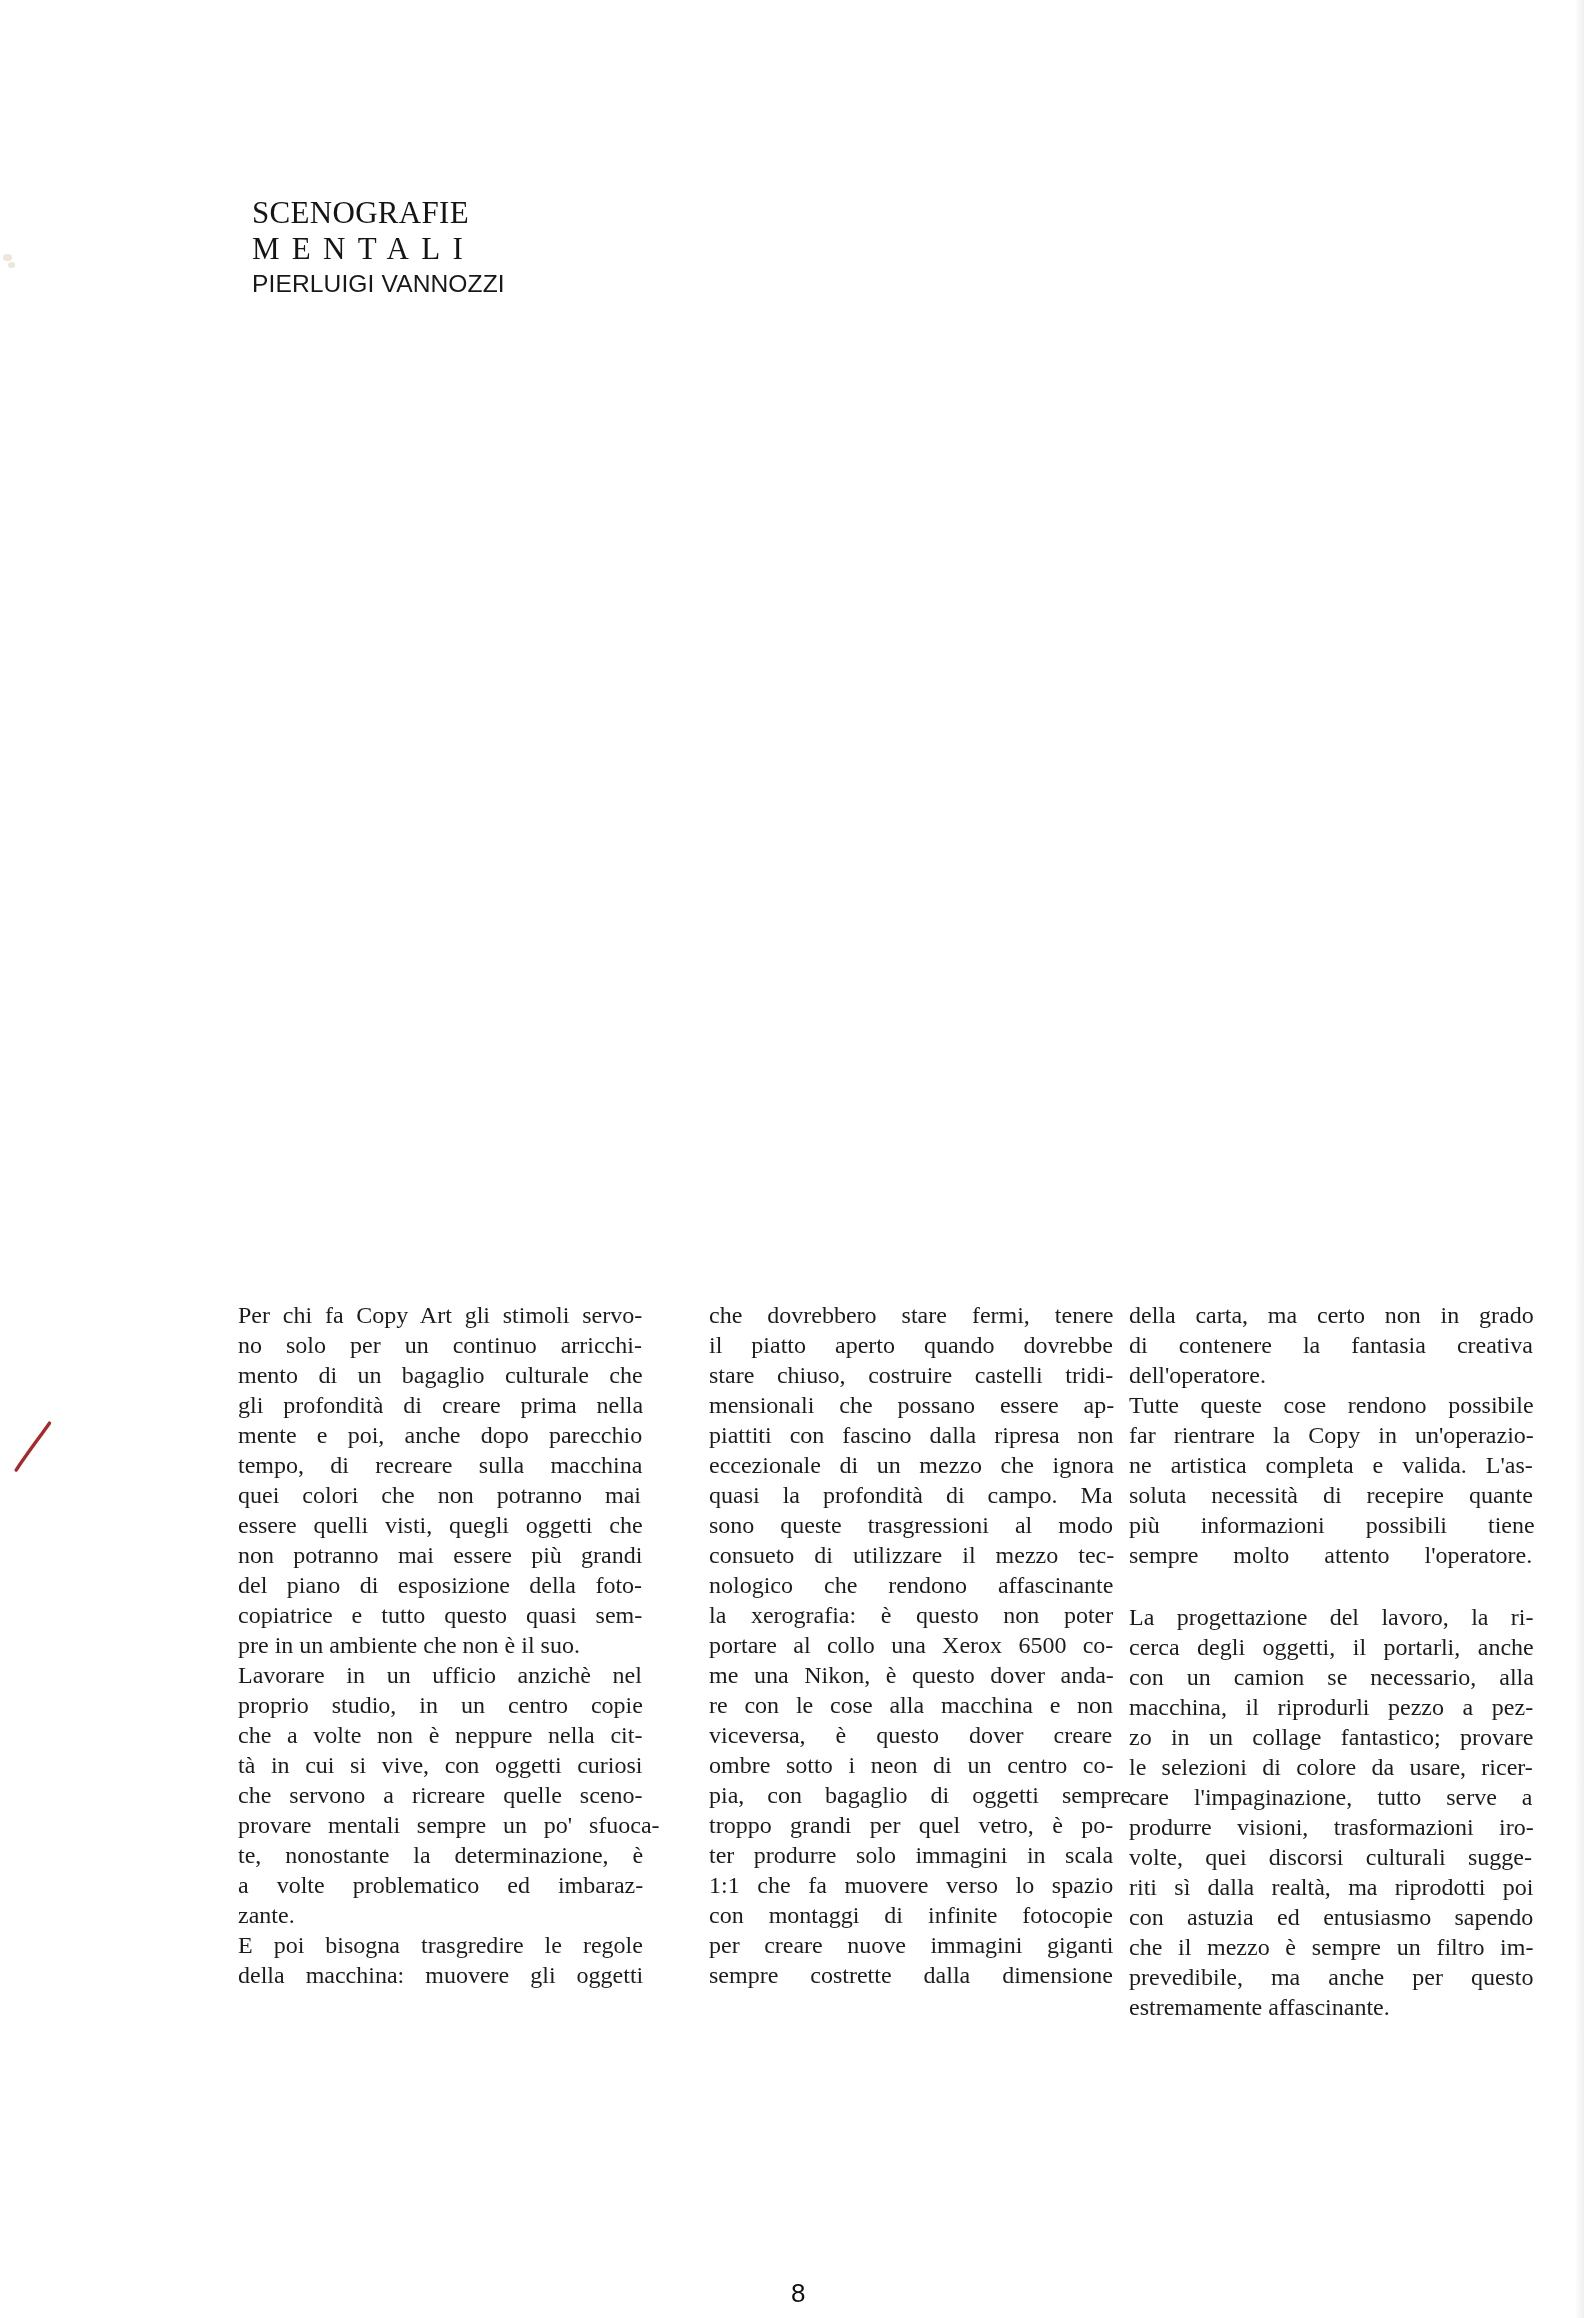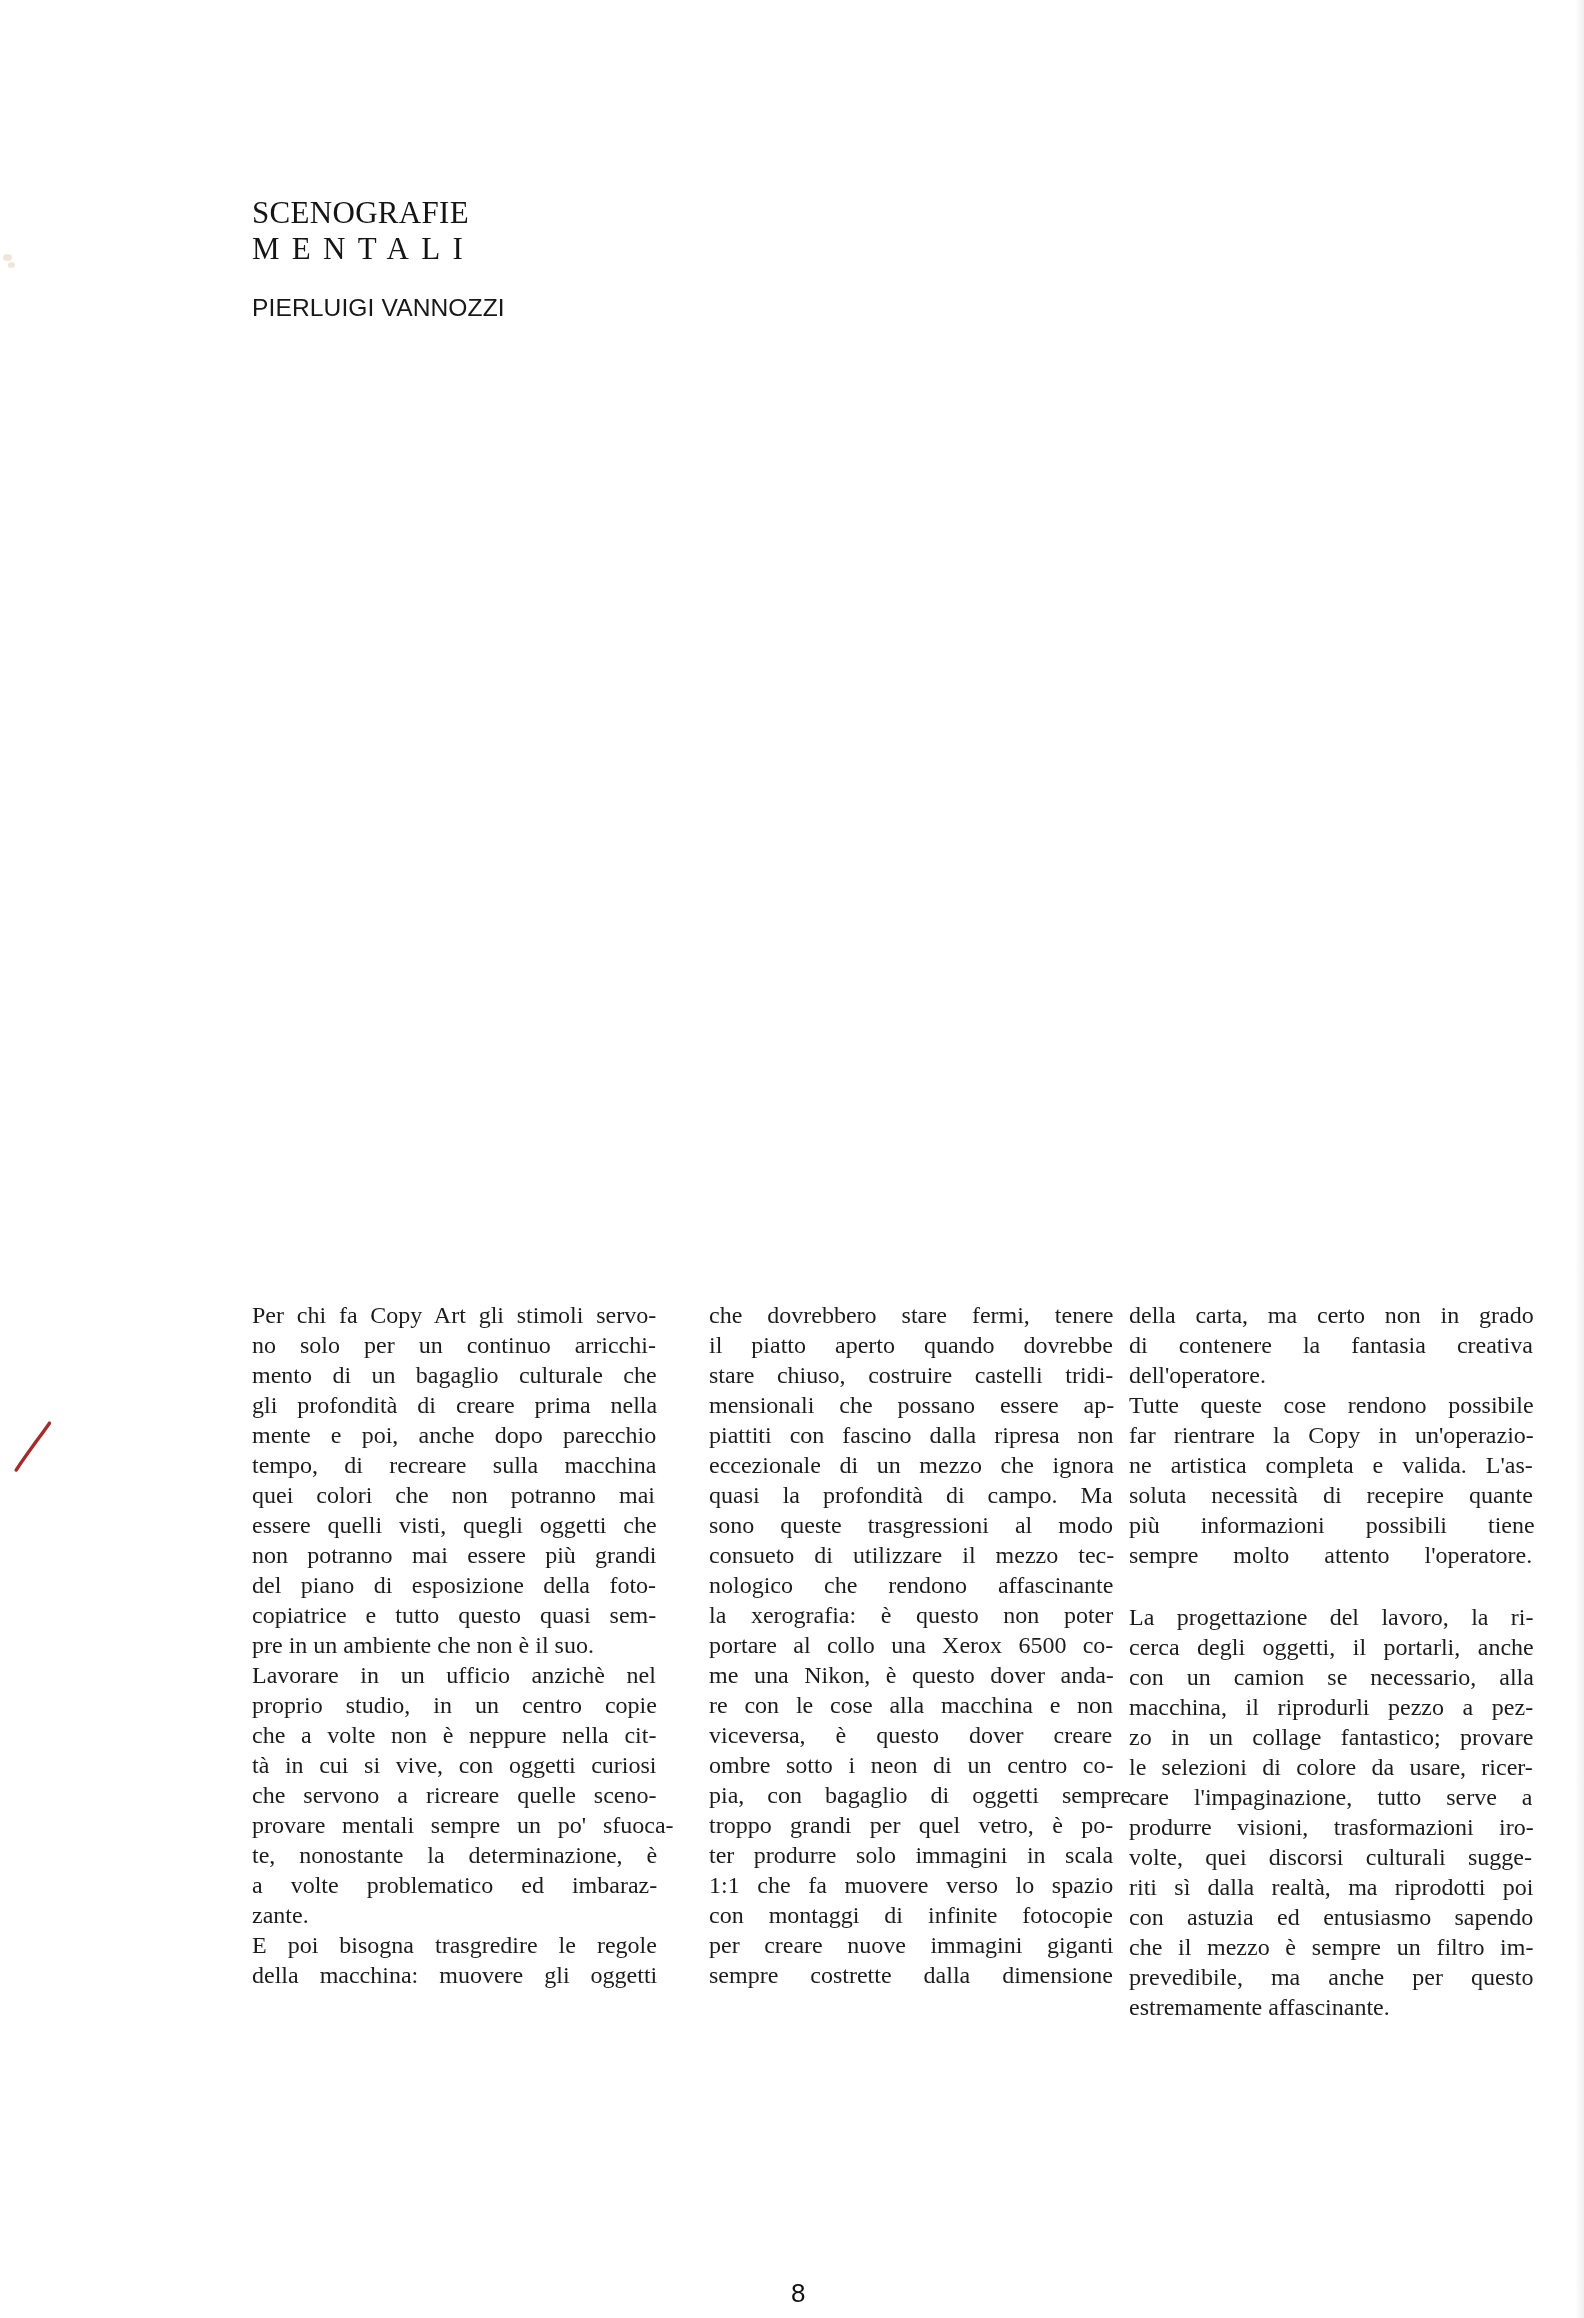--- a/index.html
+++ b/index.html
@@ -57,42 +57,41 @@
     color: #151515;
     white-space: nowrap;
   }
   .author {
     font-family: "Liberation Sans", "DejaVu Sans", sans-serif;
     font-size: 24.6px;
     line-height: 34px;
     letter-spacing: 0.1px;
     color: #181818;
     white-space: nowrap;
-    margin-top: 24px;
   }
   .column {
     position: absolute;
     top: 1300px;
     width: 403px;
     font-size: 24px;
     line-height: 30px;
     color: #1c1c1c;
   }
   .column .line {
     display: block;
     white-space: nowrap;
     text-align: justify;
     text-align-last: justify;
     height: 30px;
     overflow: visible;
   }
   .column .line.last {
     text-align-last: left;
   }
-  #col-1 { left: 252px; }
+  #col-1 { left: 238px; }
   #col-2 { left: 709px; }
   #col-3 { left: 1129px; }
   .page-number {
     position: absolute;
     left: 791px;
     top: 2278px;
     font-family: "Liberation Sans", "DejaVu Sans", sans-serif;
     font-size: 26px;
     color: #111;
   }

